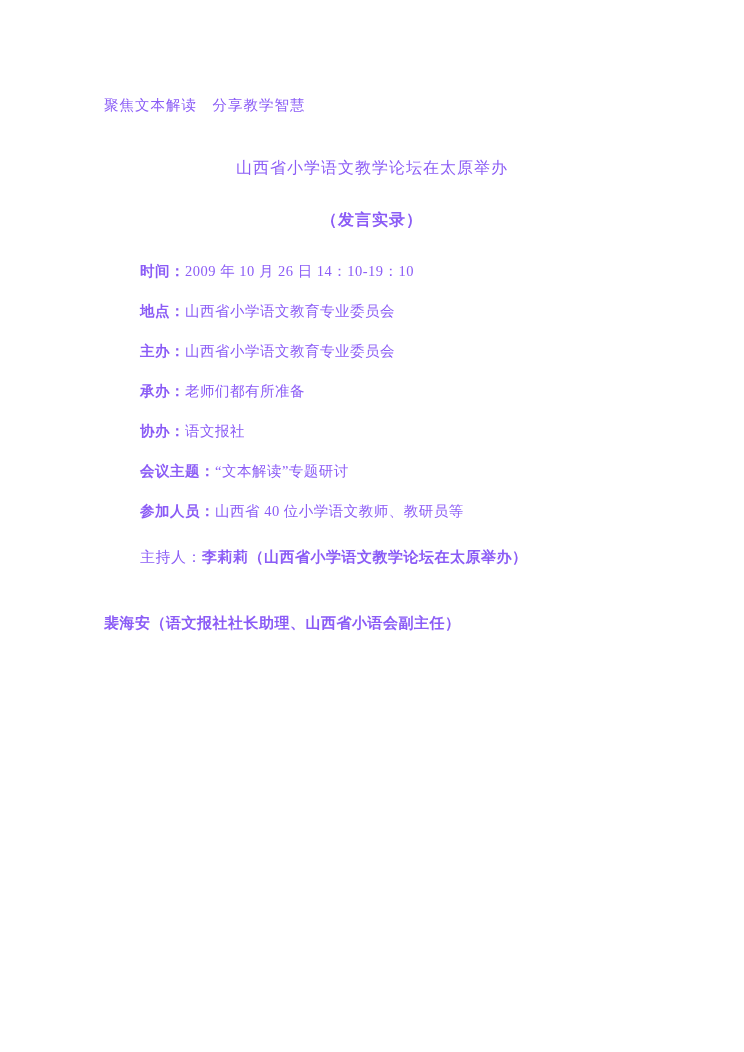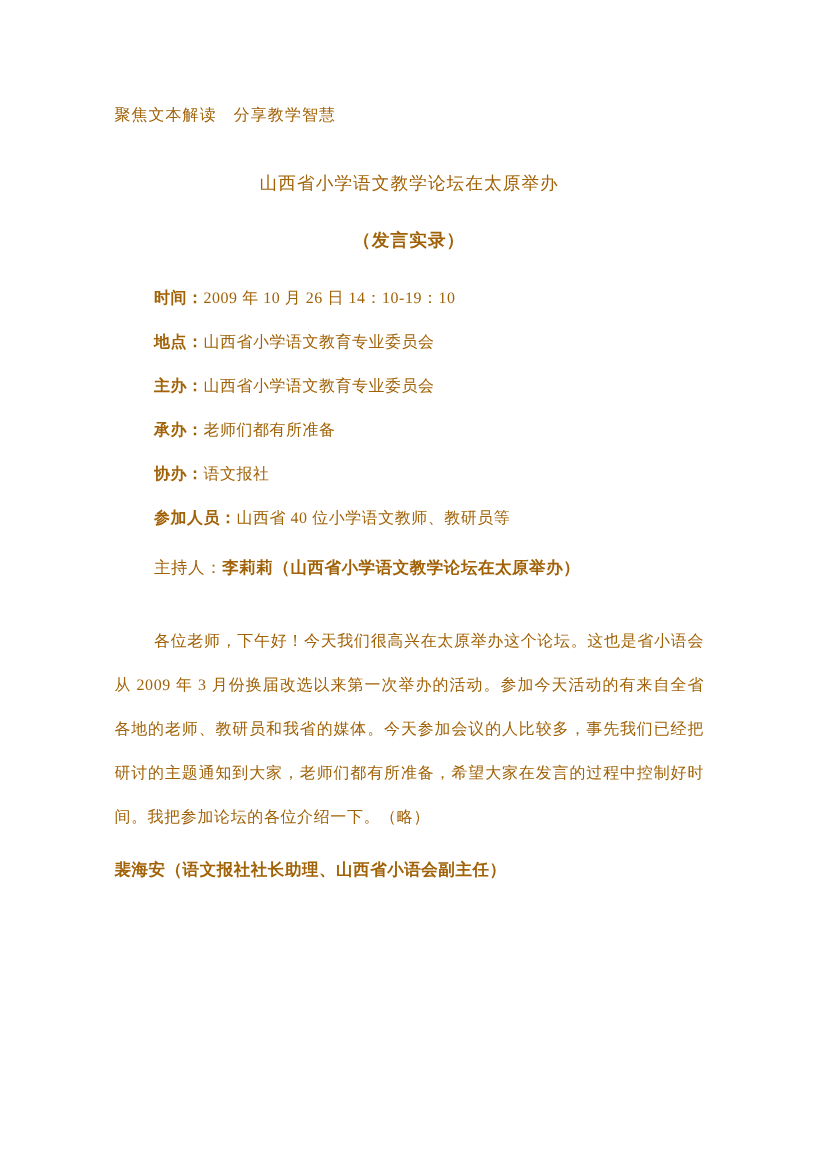--- a/index.html
+++ b/index.html
@@ -9,21 +9,21 @@
   }
   .page {
     position: relative;
     width: 744px;
     height: 1052px;
     margin: 0 auto;
     background: #ffffff;
     box-sizing: border-box;
     padding: 95px 104px 4px 104px;
     font-family: "Liberation Serif", "DejaVu Serif", serif;
-    color: #a16207;
+    color: #8b5cf6;
     overflow: hidden;
   }
   .slogan {
     font-size: 14.5px;
     line-height: 20px;
     letter-spacing: 1px;
   }
   .doc-title {
     margin-top: 42px;
     text-align: center;
@@ -102,27 +102,29 @@
     <div class="meta-row">
       <span class="meta-label">主办：</span><span class="meta-value">山西省小学语文教育专业委员会</span>
     </div>
     <div class="meta-row">
       <span class="meta-label">承办：</span><span class="meta-value">老师们都有所准备</span>
     </div>
     <div class="meta-row">
       <span class="meta-label">协办：</span><span class="meta-value">语文报社</span>
     </div>
     <div class="meta-row">
+      <span class="meta-label">会议主题：</span><span class="meta-value">“文本解读”专题研讨</span>
+    </div>
+    <div class="meta-row">
       <span class="meta-label">参加人员：</span><span class="meta-value">山西省 40 位小学语文教师、教研员等</span>
     </div>
   </div>
 
   <div class="host-row">
     <span class="host-label">主持人：</span><span class="host-name">李莉莉（山西省小学语文教学论坛在太原举办）</span>
   </div>
 
   <div class="body-text">
-    <p class="para">各位老师，下午好！今天我们很高兴在太原举办这个论坛。这也是省小语会从 2009 年 3 月份换届改选以来第一次举办的活动。参加今天活动的有来自全省各地的老师、教研员和我省的媒体。今天参加会议的人比较多，事先我们已经把研讨的主题通知到大家，老师们都有所准备，希望大家在发言的过程中控制好时间。我把参加论坛的各位介绍一下。（略）</p>
   </div>
 
   <div class="speaker-heading">裴海安（语文报社社长助理、山西省小语会副主任）</div>
 
 </div>
 
 </body></html>

